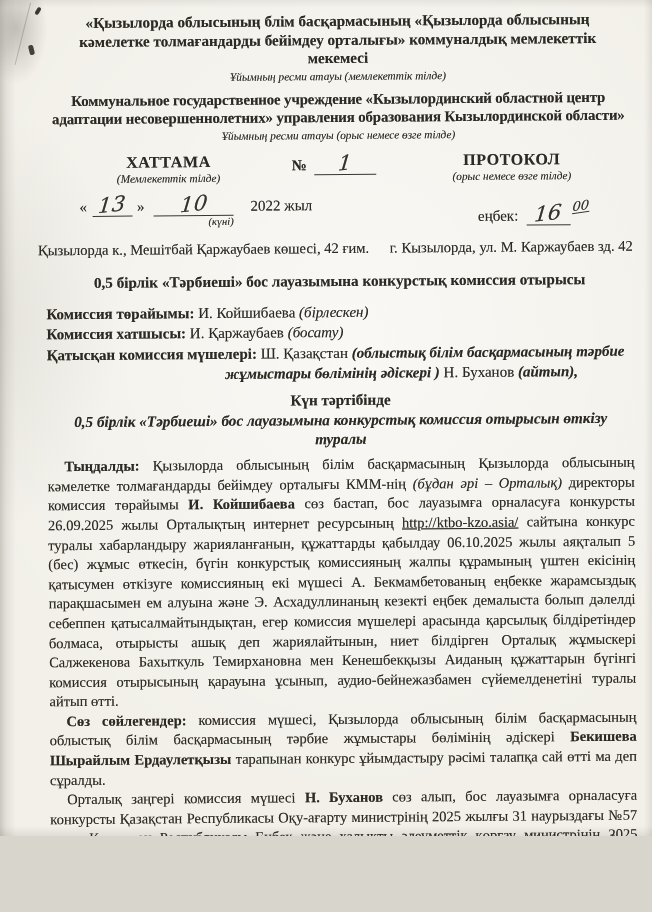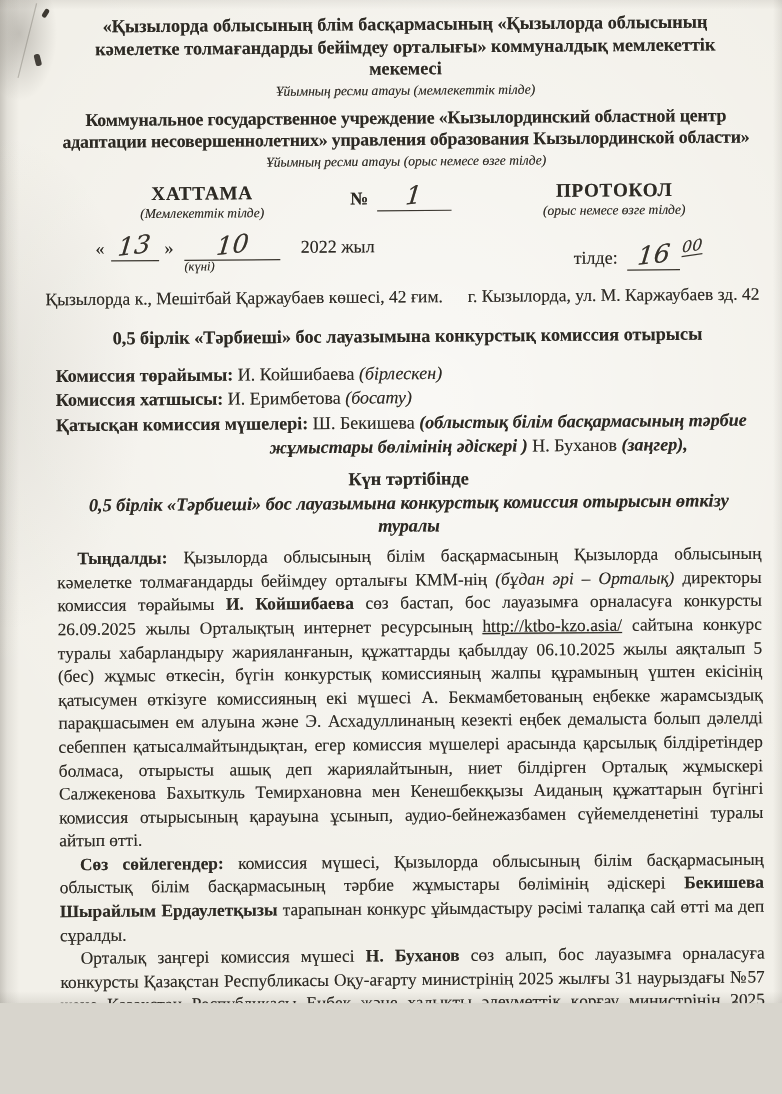--- a/index.html
+++ b/index.html
@@ -46,21 +46,21 @@
     transform:skewX(-12deg) rotate(-8deg);font-size:13px;line-height:12px;color:#37332c;
     vertical-align:10px;border-bottom:1.8px solid #37332c;margin-left:2px;
   }
   
   .date-row{display:flex;margin-top:10px;align-items:flex-start;font-size:15px;}
   .date-left{flex:0 0 58%;padding-left:34px;}
   .date-right{flex:1;padding-left:58px;padding-top:9px;}
   .day-blank{min-width:40px;margin:0 5px;}
   .labeled-blank{display:inline-block;position:relative;margin:0 9px;}
   .month-blank{min-width:80px;}
-  .blank-cap{position:absolute;left:0;right:0;top:100%;text-align:left;font-style:italic;font-size:10.5px;}
+  .blank-cap{position:absolute;left:0;right:0;top:100%;text-align:right;font-style:italic;font-size:10.5px;}
   .year{margin-left:8px;}
   .time-blank{min-width:44px;margin-left:8px;}
   
   .addr-row{display:flex;justify-content:space-between;margin-top:13px;font-size:14.6px;}
   .addr-left{margin-left:-8px;}
   
   .meeting-title{text-align:center;font-weight:bold;font-size:15.2px;margin-top:15px;}
   
   .commission{margin-top:12px;font-size:15px;line-height:20.3px;}
   .members{padding-left:178px;text-indent:-178px;}
@@ -110,35 +110,35 @@
         <div class="proto-title">ПРОТОКОЛ</div>
         <div class="proto-cap">(орыс немесе өзге тілде)</div>
       </div>
     </div>
 
     <div class="date-row">
       <div class="date-left">
         <span>«</span><span class="blank day-blank"><span class="hand">13</span></span><span>»</span><span class="labeled-blank"><span class="blank month-blank"><span class="hand">10</span></span><span class="blank-cap">(күні)</span></span><span class="year">2022 жыл</span>
       </div>
       <div class="date-right">
-        <span>тілде:</span><span class="blank time-blank"><span class="hand">16</span></span><span class="sup-min">00</span>
+        <span>еңбек:</span><span class="blank time-blank"><span class="hand">16</span></span><span class="sup-min">00</span>
       </div>
     </div>
 
     <div class="addr-row">
       <span class="addr-left">Қызылорда к., Мешітбай Қаржаубаев көшесі, 42 ғим.</span>
       <span class="addr-right">г. Кызылорда, ул. М. Каржаубаев зд. 42</span>
     </div>
 
     <div class="meeting-title">0,5 бірлік «Тәрбиеші» бос лауазымына конкурстық комиссия отырысы</div>
 
     <div class="commission">
       <div class="line"><span class="sb">Комиссия төрайымы: </span><span>И. Койшибаева </span><span class="si">(бірлескен)</span></div>
-      <div class="line"><span class="sb">Комиссия хатшысы: </span><span>И. Еримбетова </span><span class="si">(босату)</span></div>
-      <div class="line members"><span class="sb">Қатысқан комиссия мүшелері: </span><span>Ш. Бекишева </span><span class="sb si">(облыстық білім басқармасының тәрбие жұмыстары бөлімінің әдіскері )</span><span> Н. Буханов </span><span class="sb si">(заңгер),</span></div>
+      <div class="line"><span class="sb">Комиссия хатшысы: </span><span>И. Қаржаубаев </span><span class="si">(босату)</span></div>
+      <div class="line members"><span class="sb">Қатысқан комиссия мүшелері: </span><span>Ш. Қазақстан </span><span class="sb si">(облыстық білім басқармасының тәрбие жұмыстары бөлімінің әдіскері )</span><span> Н. Буханов </span><span class="sb si">(айтып),</span></div>
     </div>
 
     <div class="agenda-heading">Күн тәртібінде</div>
     <div class="agenda-subject">0,5 бірлік «Тәрбиеші» бос лауазымына конкурстық комиссия отырысын өткізу туралы</div>
 
     <div class="body-text">
       <p class="para"><span class="sb">Тыңдалды: </span><span>Қызылорда облысының білім басқармасының Қызылорда облысының кәмелетке толмағандарды бейімдеу орталығы КММ-нің </span><span class="si">(бұдан әрі – Орталық)</span><span> директоры комиссия төрайымы </span><span class="sb">И. Койшибаева</span><span> сөз бастап, бос лауазымға орналасуға конкурсты 26.09.2025 жылы Орталықтың интернет ресурсының </span><span class="su">http://ktbo-kzo.asia/</span><span> сайтына конкурс туралы хабарландыру жарияланғанын, құжаттарды қабылдау 06.10.2025 жылы аяқталып 5 (бес) жұмыс өткесін, бүгін конкурстық комиссияның жалпы құрамының үштен екісінің қатысумен өткізуге комиссияның екі мүшесі А. Бекмамбетованың еңбекке жарамсыздық парақшасымен ем алуына және Э. Асхадуллинаның кезекті еңбек демалыста болып дәлелді себеппен қатысалмайтындықтан, егер комиссия мүшелері арасында қарсылық білдіретіндер болмаса, отырысты ашық деп жариялайтынын, ниет білдірген Орталық жұмыскері Салжекенова Бахыткуль Темирхановна мен Кенешбекқызы Аиданың құжаттарын бүгінгі комиссия отырысының қарауына ұсынып, аудио-бейнежазбамен сүйемелденетіні туралы айтып өтті.</span></p>
       <p class="para"><span class="sb">Сөз сөйлегендер: </span><span>комиссия мүшесі, Қызылорда облысының білім басқармасының облыстық білім басқармасының тәрбие жұмыстары бөлімінің әдіскері </span><span class="sb">Бекишева Шырайлым Ердаулетқызы</span><span> тарапынан конкурс ұйымдастыру рәсімі талапқа сай өтті ма деп сұралды.</span></p>
       <p class="para"><span>Орталық заңгері комиссия мүшесі </span><span class="sb">Н. Буханов</span><span> сөз алып, бос лауазымға орналасуға конкурсты Қазақстан Республикасы Оқу-ағарту министрінің 2025 жылғы 31 наурыздағы №57 және Қазақстан Республикасы Еңбек және халықты әлеуметтік қорғау министрінің 2025 жылғы 31 наурыздағы №96 бірлескен бұйрығымен бекітіліген «Мемлекеттік білім беру ұйымдарының бірінші басшылары мен педагогтерін лауазымға тағайындау, лауазымнан босату </span><span class="su">қағидаларының</span><span> </span><span class="si">(бұдан әрі – Қағидалар)</span><span> 3-тарауының Мемлекеттік білім беру ұйымдарының педагогтерін лауазымға тағайындау, лауазымнан босату тәртібіне сәйкес ұйымдастырылып рәсімделгенін атап өтті. Сондай-ақ, кандидаттарға қойылатын біліктілік талаптар Қазақстан Республикасы Білім және ғылым министрінің 2009 жылғы 13 шілдедегі № 338 бұйрығын басшылыққа алынғанын, «Тәрбиеші» 0,5 бірлік бос лауазымға тағайындауға конкурс ұйымдастыру комиссия құрамы, конкурсты ұйымдастыру тәртібі, кезеңі, мерзімі, өткізу орны, хабарландыру жариялау, біліктілікке қойылатын талаптар, туралы мәліметтер, қатысуға ниет білдіретін адамдар ұсынатын құжаттарды қабылдау тәртібі 05.09.2025 жылғы №03-02/Н-36 бұйрықтың 1-ші және 2-ші қосымшаларымен рәсімделінгенін білдіре отырып, конкурстық комиссияның жалпы құрамының кемінде үштен</span></p>
     </div>

